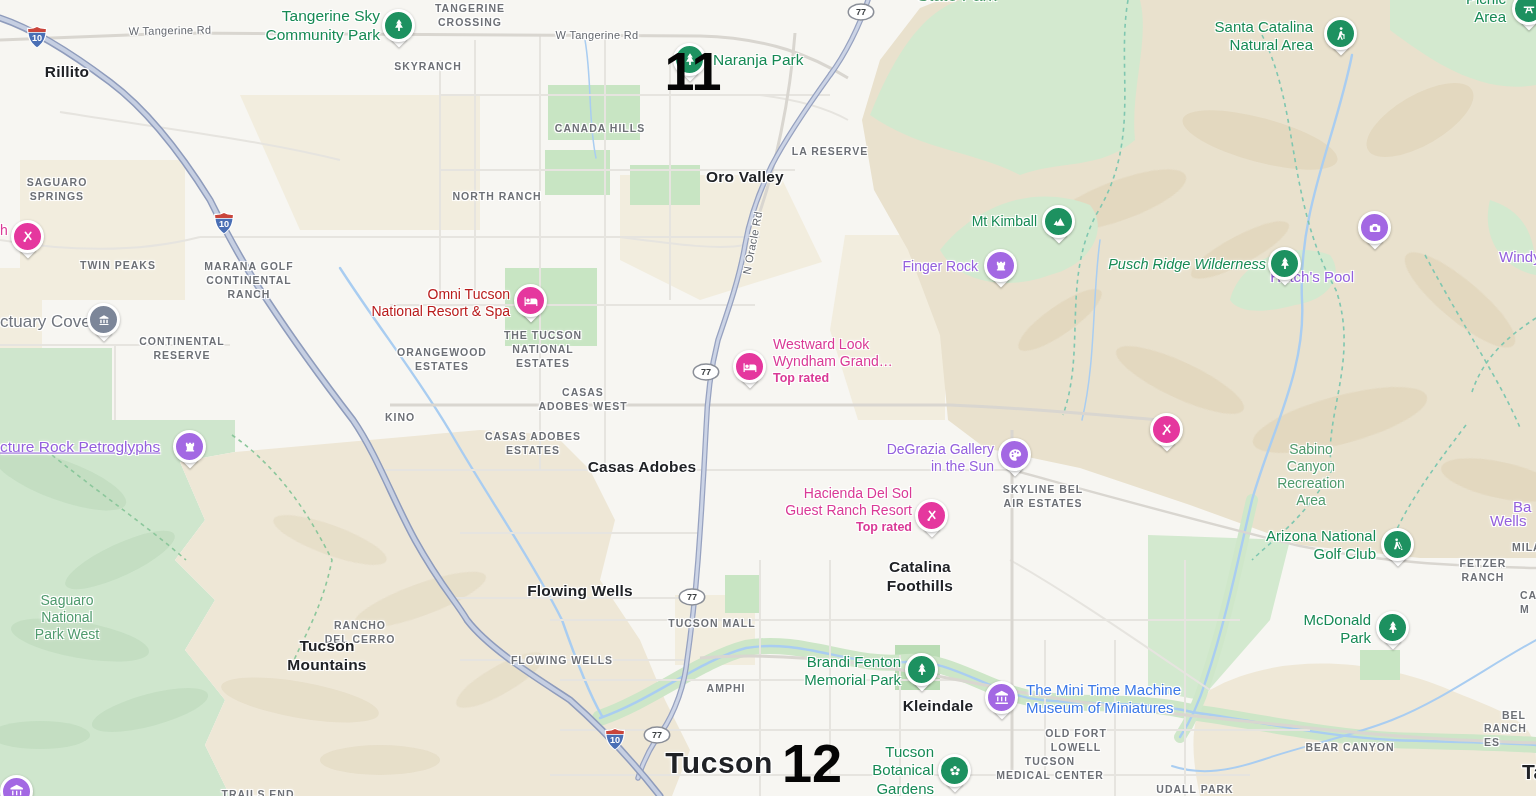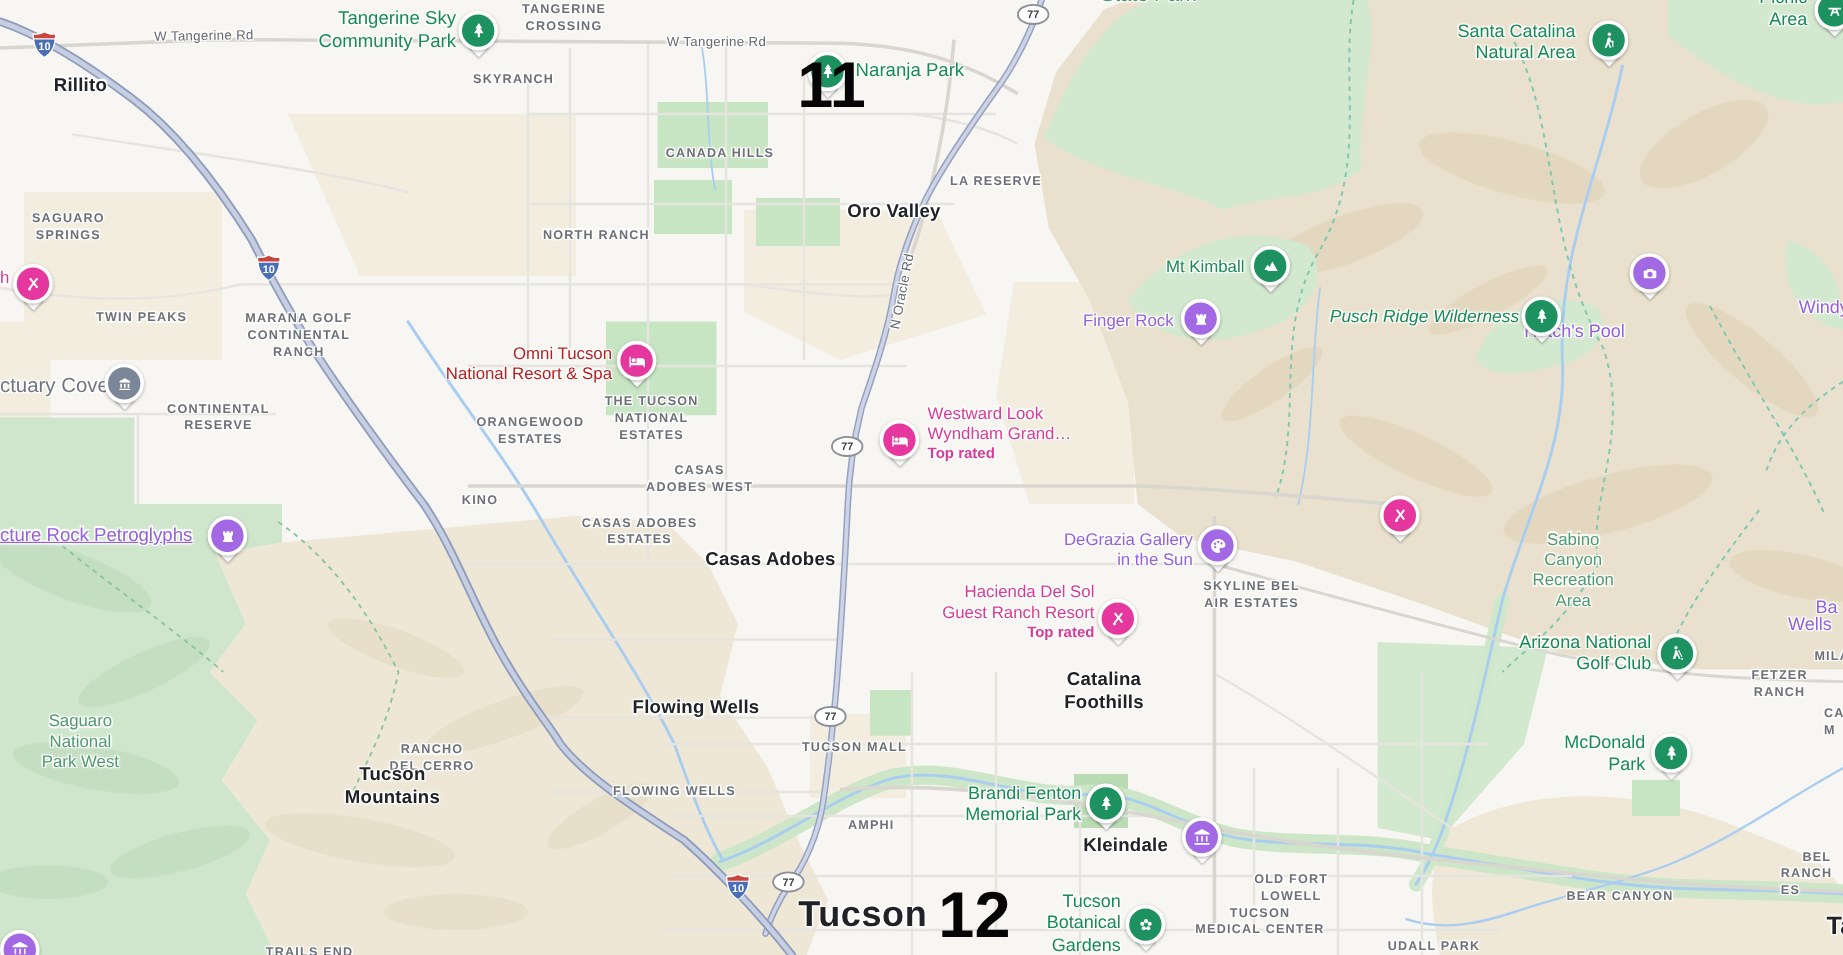--- a/index.html
+++ b/index.html
@@ -271,20 +271,22 @@
       <div class="lbl poi a-left" style="left: 1490px; top: 521px; font-size: 15px; color: rgb(148, 96, 221);"><span>Wells</span></div>
       <div class="lbl poi a-right" style="left: 1376px; top: 545px; font-size: 15px; color: rgb(23, 138, 85);"><span>Arizona National
 Golf Club</span></div>
       <div class="lbl poi a-center" style="left: 67px; top: 618px; color: rgb(79, 154, 109);"><span>Saguaro
 National
 Park West</span></div>
       <div class="lbl poi a-right" style="left: 1371px; top: 629px; font-size: 15px; color: rgb(23, 138, 85);"><span>McDonald
 Park</span></div>
       <div class="lbl poi a-right" style="left: 901px; top: 671px; font-size: 15px; color: rgb(23, 138, 85);"><span>Brandi Fenton
 Memorial Park</span></div>
+      <div class="lbl poi a-left" style="left: 1026px; top: 699px; font-size: 15px; color: rgb(59, 120, 232);"><span>The Mini Time Machine
+Museum of Miniatures</span></div>
       <div class="lbl poi a-right" style="left: 934px; top: 770px; font-size: 15px; color: rgb(23, 138, 85);"><span>Tucson
 Botanical
 Gardens</span></div>
       <div class="lbl poi a-left" style="left: 0px; top: 322px; font-size: 17px; color: rgb(112, 117, 126);"><span>ctuary Cove</span></div>
       <div class="lbl poi a-left" style="left: 0px; top: 231px; color: rgb(217, 58, 150);"><span>h</span></div>
       <div class="lbl poi a-left" style="left: 0px; top: 447px; font-size: 15.5px; color: rgb(148, 96, 221); text-decoration: underline;"><span>cture Rock Petroglyphs</span></div>
     </div>
   <div id="pins-layer">
       <div class="pin" style="left: 399px; top: 26px; --c: #1d9160;">
         <div class="tail"></div>

